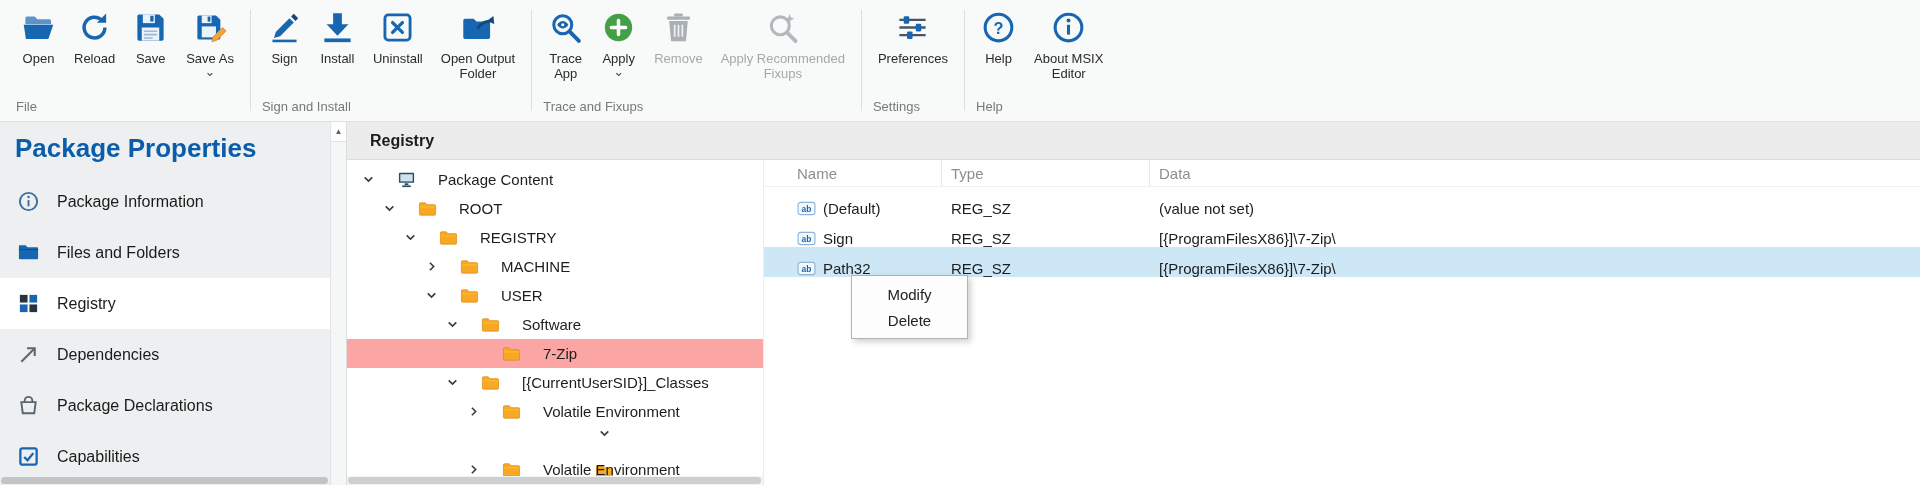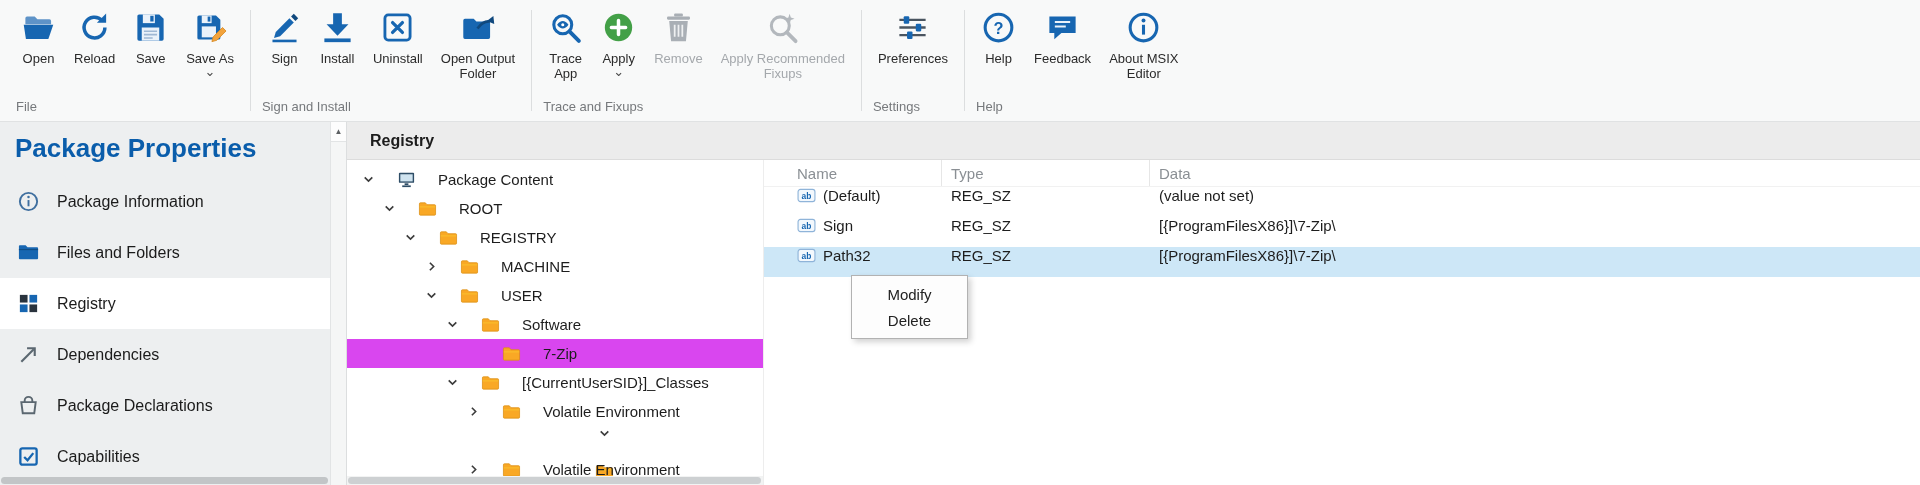--- a/index.html
+++ b/index.html
@@ -47,38 +47,38 @@
   .main { flex:1; display:flex; flex-direction:column; background:#fff; min-width:0; }
   .main-header { height:38px; background:#ececec; border-bottom:1px solid #dcdcdc;
                  display:flex; align-items:center; padding-left:23px;
                  font-weight:bold; font-size:16px; color:#1c1c1c; flex:none; }
   .content { flex:1; display:flex; min-height:0; }
 
   
   .tree { width:416px; flex:none; padding-top:5px; position:relative; background:#fff; overflow:hidden; }
   .tree-row { display:flex; align-items:center; height:29px; gap:22px; font-size:15px;
               color:#1d1d1d; cursor:pointer; white-space:nowrap; }
-  .tree-row.selected { background:#d946ef; }
+  .tree-row.selected { background:#fca5a5; }
   .chev { width:14px; height:14px; flex:none; display:flex; align-items:center; justify-content:center; }
   .chev svg { width:13px; height:13px; display:block; }
   .tree-icon { display:block; height:19px; flex:none; }
   .tree-icon svg { width:19px; height:19px; display:block; }
   .tree .hscroll { position:absolute; left:0; right:0; bottom:0; height:9px; background:#f2f3f3; }
   .sidebar .hscroll { position:absolute; left:0; right:0; bottom:0; height:9px; background:#edeff0; }
   .hthumb { position:absolute; left:1px; right:2px; top:1px; bottom:1px; background:#c2c5c7; border-radius:4px; }
 
   
   .values { flex:1; border-left:1px solid #ededed; min-width:0; }
   .table-header { display:flex; height:27px; align-items:center; color:#8a8f94; font-size:15px;
                   border-bottom:1px solid #f1f1f1; }
   .hcell { height:100%; display:flex; align-items:center; border-right:1px solid #e6e6e6; cursor:pointer; }
   .c-name { width:178px; flex:none; padding-left:33px; }
   .c-type { width:208px; flex:none; padding-left:9px; }
   .c-data { flex:1; padding-left:9px; border-right:none; min-width:0; }
-  .trow { display:flex; height:30px; align-items:flex-start; font-size:15px; cursor:default; }
+  .trow { display:flex; height:30px; align-items:flex-end; font-size:15px; cursor:default; }
   .trow.selected { background:#cde7f7; }
   .trow .c-name { display:flex; align-items:center; gap:7px; }
   .ab { display:block; height:15px; flex:none; }
   .ab svg { width:19px; height:15px; display:block; }
 
   
   .context-menu { position:absolute; left:851px; top:267px; width:117px; z-index:50;
                   background:#fdfdfd; border:1px solid #b2b2b2; padding:5px 0;
                   box-shadow:3px 3px 6px rgba(0,0,0,0.18);margin-top:8px; }
   .menu-item { height:26px; display:flex; align-items:center; justify-content:center;
@@ -254,29 +254,20 @@
       <div class="ribbon-group">
         <div class="rg-buttons">
           <div class="ribbon-btn">
             <span class="ribbon-icon">
               <svg viewBox="0 0 32 32">
                 <circle cx="16" cy="16" r="12.2" fill="none" stroke="#1766b1" stroke-width="2.8"></circle>
                 <text x="16" y="21.5" text-anchor="middle" font-size="15" font-weight="bold" fill="#1766b1" font-family="Liberation Sans, sans-serif">?</text>
               </svg>
             </span>
             <span class="rlabel">Help</span>
-          </div>
-          <div class="ribbon-btn">
-            <span class="ribbon-icon">
-              <svg viewBox="0 0 32 32">
-                <path d="M4 6h24v15H15l-6.5 5.8V21H4z" fill="#1766b1"></path>
-                <path d="M9 11h14M9 15h10" stroke="#eaf2fa" stroke-width="1.8"></path>
-              </svg>
-            </span>
-            <span class="rlabel">Feedback</span>
           </div>
           <div class="ribbon-btn">
             <span class="ribbon-icon">
               <svg viewBox="0 0 32 32">
                 <circle cx="16" cy="16" r="12.2" fill="none" stroke="#1766b1" stroke-width="2.8"></circle>
                 <rect x="14.6" y="13.5" width="2.8" height="9" fill="#1766b1"></rect>
                 <circle cx="16" cy="9.6" r="1.8" fill="#1766b1"></circle>
               </svg>
             </span>
             <span class="rlabel">About MSIX

